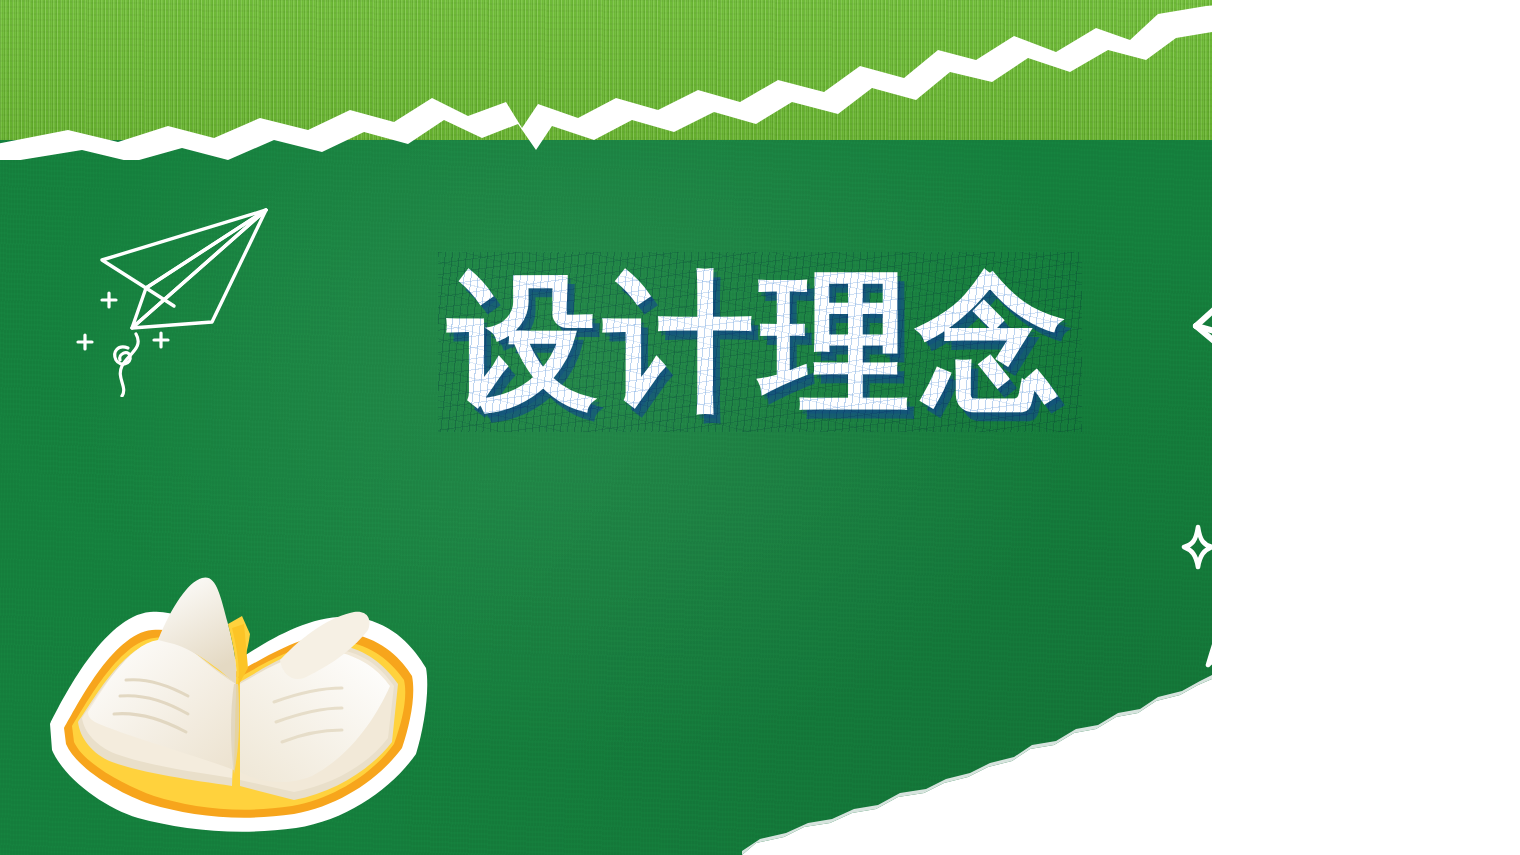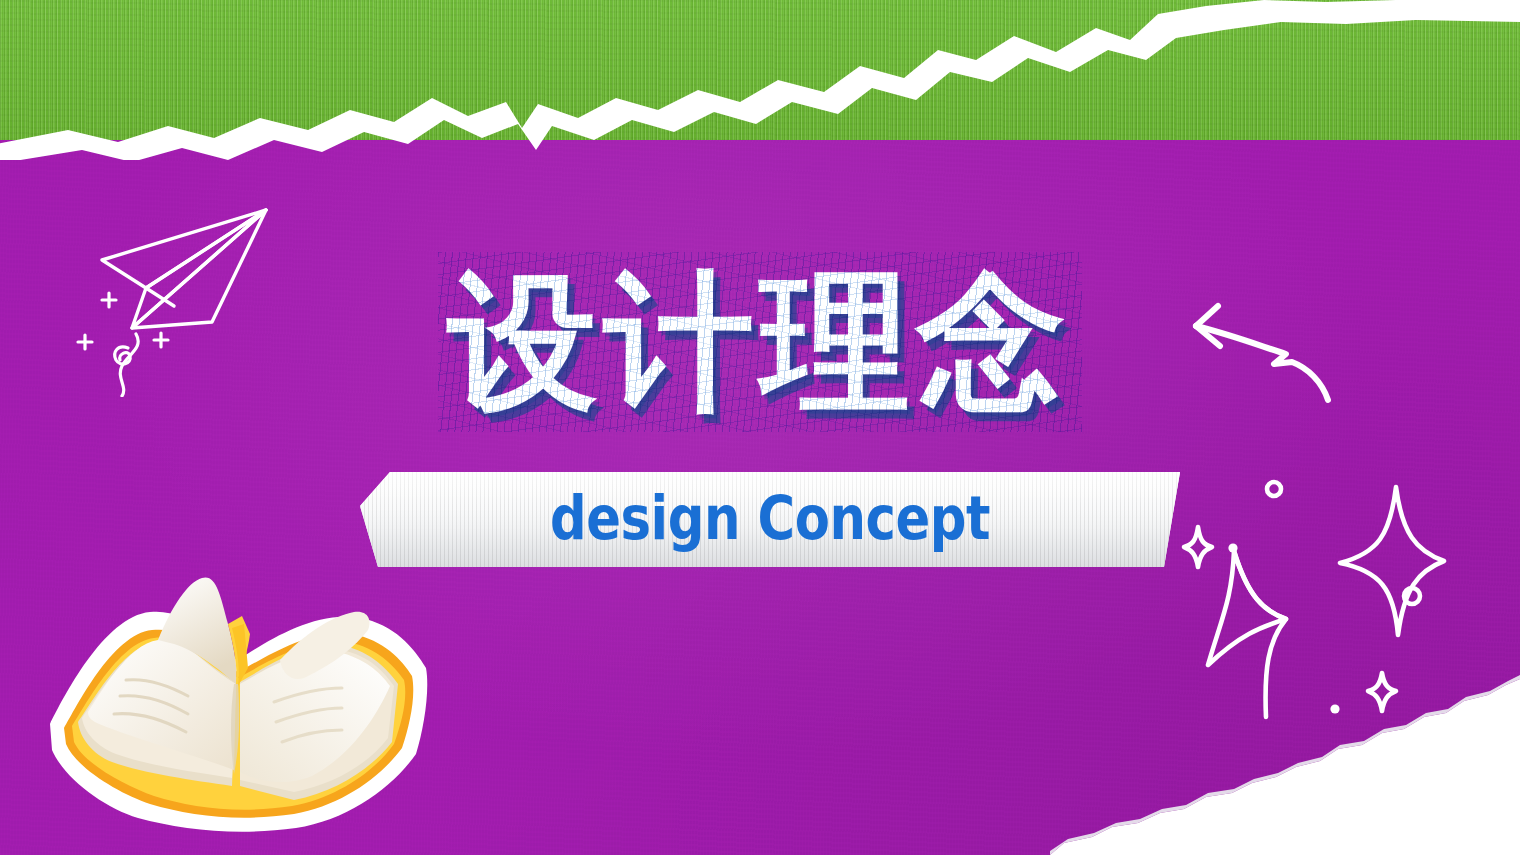--- a/index.html
+++ b/index.html
@@ -7,24 +7,24 @@
     margin: 0;
     padding: 0;
     background: #ffffff;
   }
   body {
     font-family: "Liberation Sans", sans-serif;
   }
 
   #slide {
     position: relative;
-    width: 1520px;
+    width: 1212px;
     height: 855px;
     overflow: hidden;
-    background: #a21caf;
+    background: #15803d;
   }
 
   
   .paper-noise {
     position: absolute;
     inset: 0;
     pointer-events: none;
     opacity: .30;
     background-image:
       repeating-linear-gradient(92deg, rgba(255,255,255,.05) 0 1px, rgba(0,0,0,.05) 1px 3px),
@@ -273,24 +273,20 @@
         <circle cx="65" cy="93" r="4.6"></circle>
         <circle cx="167" cy="254" r="4.6"></circle>
       </g>
     </svg>
   </div>
 
   <div class="title-wrap">
     <div class="title-cn">设计理念</div>
   </div>
 
-  <div class="ribbon">
-    <div class="ribbon-sheen"></div>
-    <div class="ribbon-text">design Concept</div>
-  </div>
 
   <div class="book">
     <svg viewBox="0 0 392 272" aria-hidden="true">
       <defs>
         <linearGradient id="pgL" x1="0" y1="0" x2="1" y2="1">
           <stop offset="0" stop-color="#ffffff"></stop>
           <stop offset="1" stop-color="#ece2cf"></stop>
         </linearGradient>
         <linearGradient id="pgR" x1="1" y1="0" x2="0" y2="1">
           <stop offset="0" stop-color="#ffffff"></stop>

